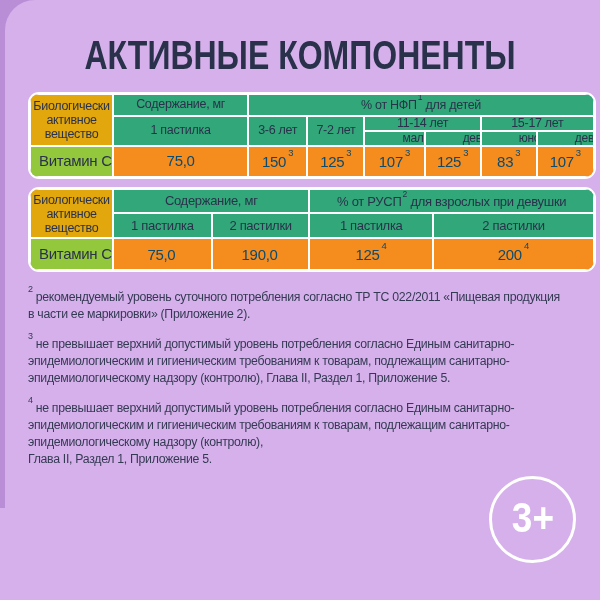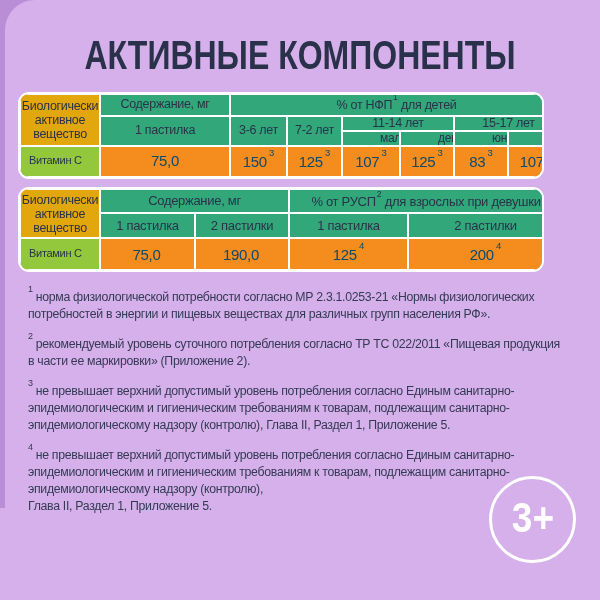--- a/index.html
+++ b/index.html
@@ -9,32 +9,32 @@
 
   
   .edge-strip { position:absolute; left:0; top:0; width:5px; height:508px; background:var(--edge,#b98ed6); }
   .corner-dark { position:absolute; left:0; top:0; width:44px; height:44px; background:var(--edge,#b98ed6); }
   .corner-light { position:absolute; left:5px; top:0; width:44px; height:44px; background:var(--bg,#d5b0ea); border-top-left-radius:30px; }
 
   .title { position:absolute; left:0; top:33px; width:600px; text-align:center;
            font-size:40px; font-weight:bold; color:var(--ink,#333b54); letter-spacing:0;
            transform:scaleX(0.8); transform-origin:50% 50%; white-space:nowrap; }
 
-  .tbl-wrap { position:absolute; left:18px; width:526px; border:2px solid #fff; border-radius:11px;
+  .tbl-wrap { position:absolute; left:28px; width:568px; border:2px solid #fff; border-radius:11px;
               overflow:hidden; }
   .t1 { top:92px; }
   .t2 { top:187px; }
   table { border-collapse:separate; border-spacing:0; table-layout:fixed; width:100%; }
   td { border:1px solid #fff; text-align:center; vertical-align:middle;
        color:var(--ink,#333b54); letter-spacing:-0.3px; line-height:1.05; overflow:hidden; }
   td.gold  { background:var(--gold,#e2a70d); font-size:12.5px; line-height:14px; }
   td.green { background:var(--green,#32a87a); font-size:12.5px;margin-top:36px; }
   .t2 td.green { font-size:13px; }
   td.sub   { font-size:12px; }
-  td.lime  { background:var(--lime,#94c83c); font-size:11px; text-align:left; padding-left:8px; }
+  td.lime  { background:var(--lime,#94c83c); font-size:15px; text-align:left; padding-left:8px; }
   td.orange{ background:var(--orange,#f48c1e); color:#0c4a6e; font-size:15px; }
   .t1 tr.r1 td { height:22px; }
   .t1 tr.r2 td { height:13px; }
   .t1 tr.r3 td { height:13px;padding-left:37px; }
   .t1 tr.data td { height:31px; }
   .t2 tr.r1 td { height:24px; }
   .t2 tr.r2 td { height:25px; }
   .t2 tr.data td { height:32px; }
   td sup, .hdr-sup { font-size:8.5px; position:relative; top:-4px; margin-left:1px; letter-spacing:0; }
   td.orange sup { font-size:9.5px; top:-5px; margin-left:2px; }
@@ -129,22 +129,20 @@
         <td class="orange"><span>75,0</span><sup></sup></td>
         <td class="orange"><span>190,0</span><sup></sup></td>
         <td class="orange"><span>125</span><sup>4</sup></td>
         <td class="orange"><span>200</span><sup>4</sup></td>
       </tr>
     </tbody>
       </table>
   </div>
 
   <div class="footnotes">
-    <p><sup class="fn-marker">1</sup><span class="fn-text">норма физиологической потребности согласно МР 2.3.1.0253-21 «Нормы физиологических
-потребностей в энергии и пищевых веществах для различных групп населения РФ».</span></p>
     <p><sup class="fn-marker">2</sup><span class="fn-text">рекомендуемый уровень суточного потребления согласно ТР ТС 022/2011 «Пищевая продукция
 в части ее маркировки» (Приложение 2).</span></p>
     <p><sup class="fn-marker">3</sup><span class="fn-text">не превышает верхний допустимый уровень потребления согласно Единым санитарно-
 эпидемиологическим и гигиеническим требованиям к товарам, подлежащим санитарно-
 эпидемиологическому надзору (контролю), Глава II, Раздел 1, Приложение 5.</span></p>
     <p><sup class="fn-marker">4</sup><span class="fn-text">не превышает верхний допустимый уровень потребления согласно Единым санитарно-
 эпидемиологическим и гигиеническим требованиям к товарам, подлежащим санитарно-
 эпидемиологическому надзору (контролю),
 Глава II, Раздел 1, Приложение 5.</span></p>
   </div>

